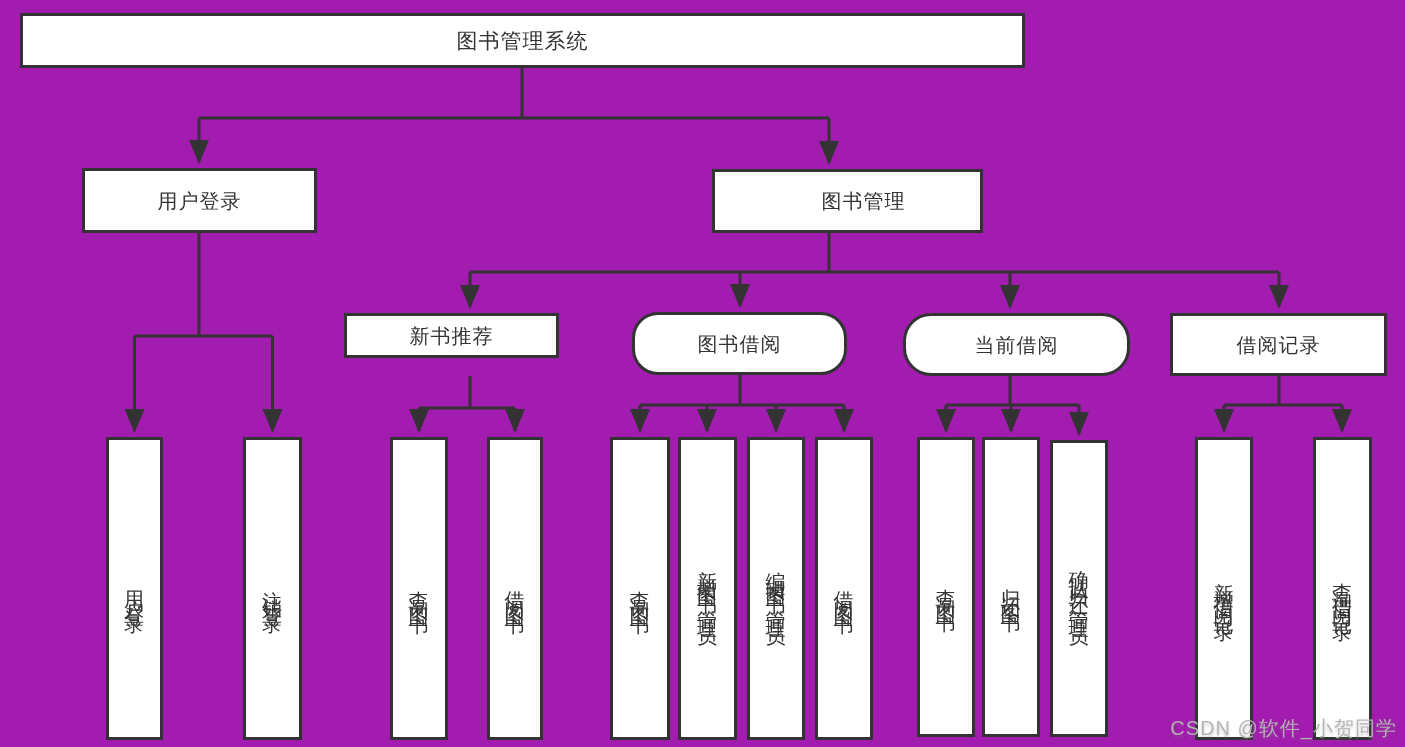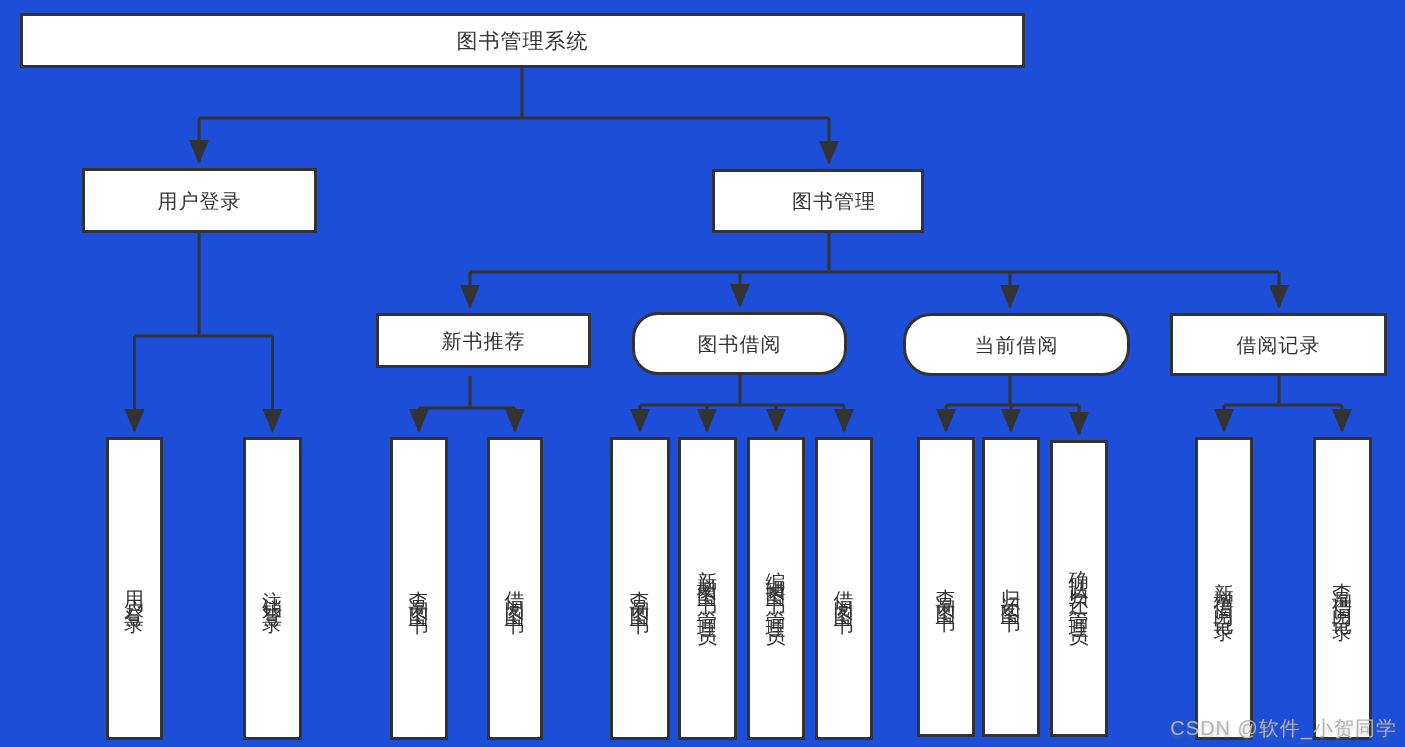--- a/index.html
+++ b/index.html
@@ -1,20 +1,20 @@
 <!DOCTYPE html>
 <html><head>
 <meta charset="utf-8">
 <style>
   html, body { margin: 0; padding: 0; background: #ffffff; }
   .stage {
     position: relative;
     width: 1405px;
     height: 747px;
-    background: #1d4ed8;
+    background: #a21caf;
     font-family: "Liberation Sans", sans-serif;
     overflow: hidden;
   }
   .connectors {
     position: absolute;
     left: 0; top: 0;
     width: 1405px; height: 747px;
     pointer-events: none;
   }
   .node {
@@ -88,23 +88,23 @@
     <path d="M946 405 V431" fill="none" stroke="#333333" stroke-width="3" marker-end="url(#arrow)"></path>
     <path d="M1011 405 V431" fill="none" stroke="#333333" stroke-width="3" marker-end="url(#arrow)"></path>
     <path d="M1079 405 V434" fill="none" stroke="#333333" stroke-width="3" marker-end="url(#arrow)"></path>
     <path d="M1224 405 V431" fill="none" stroke="#333333" stroke-width="3" marker-end="url(#arrow)"></path>
     <path d="M1342 405 V431" fill="none" stroke="#333333" stroke-width="3" marker-end="url(#arrow)"></path>
   </svg>
 
   <div class="node node-l0 hbox" style="left:20px; top:13px; width:1005px; height:55px;">图书管理系统</div>
 
   <div class="node hbox" style="left:82px; top:168px; width:235px; height:65px;">用户登录</div>
-  <div class="node hbox" style="left:712px; top:169px; width:212px; height:64px;padding-left:32px;">图书管理</div>
+  <div class="node hbox" style="left:712px; top:169px; width:271px; height:64px;padding-left:32px;">图书管理</div>
 
-  <div class="node hbox" style="left:376px; top:313px; width:215px; height:55px;">新书推荐</div>
+  <div class="node hbox" style="left:344px; top:313px; width:215px; height:45px;">新书推荐</div>
   <div class="node hbox" style="left:632px; top:312px; width:215px; height:63px;border-radius:26px;">图书借阅</div>
   <div class="node hbox" style="left:903px; top:313px; width:227px; height:63px;border-radius:28px;">当前借阅</div>
   <div class="node hbox" style="left:1170px; top:313px; width:217px; height:63px;">借阅记录</div>
 
   <div class="node vbox" style="left:106px; top:437px; width:57px; height:303px;">用户登录</div>
   <div class="node vbox" style="left:243px; top:437px; width:59px; height:303px;">注销登录</div>
 
   <div class="node vbox" style="left:390px; top:437px; width:58px; height:303px;">查询图书</div>
   <div class="node vbox" style="left:487px; top:437px; width:56px; height:303px;">借阅图书</div>
 

